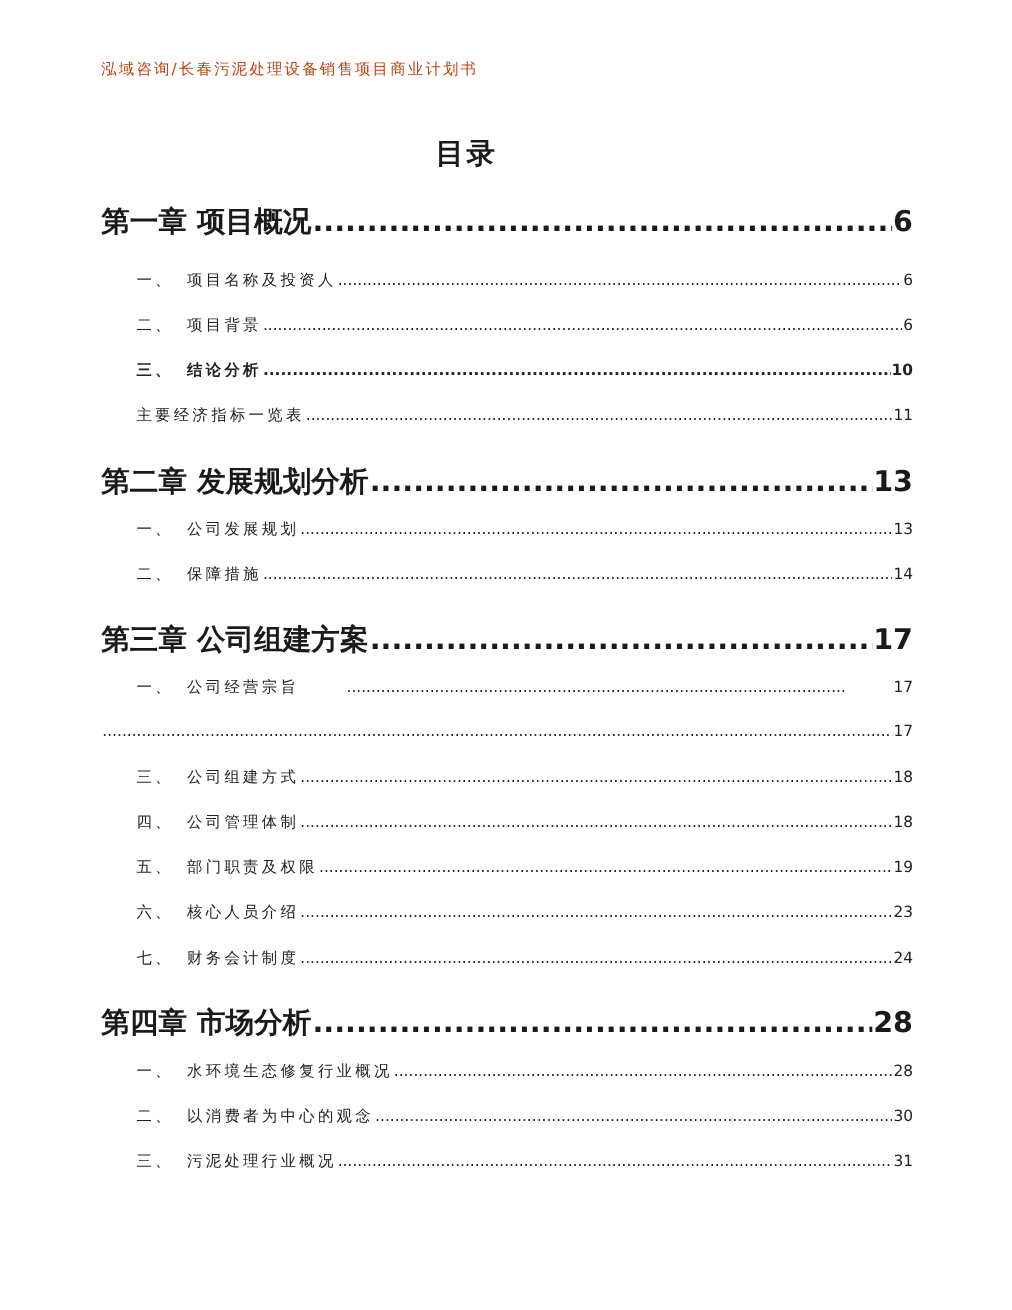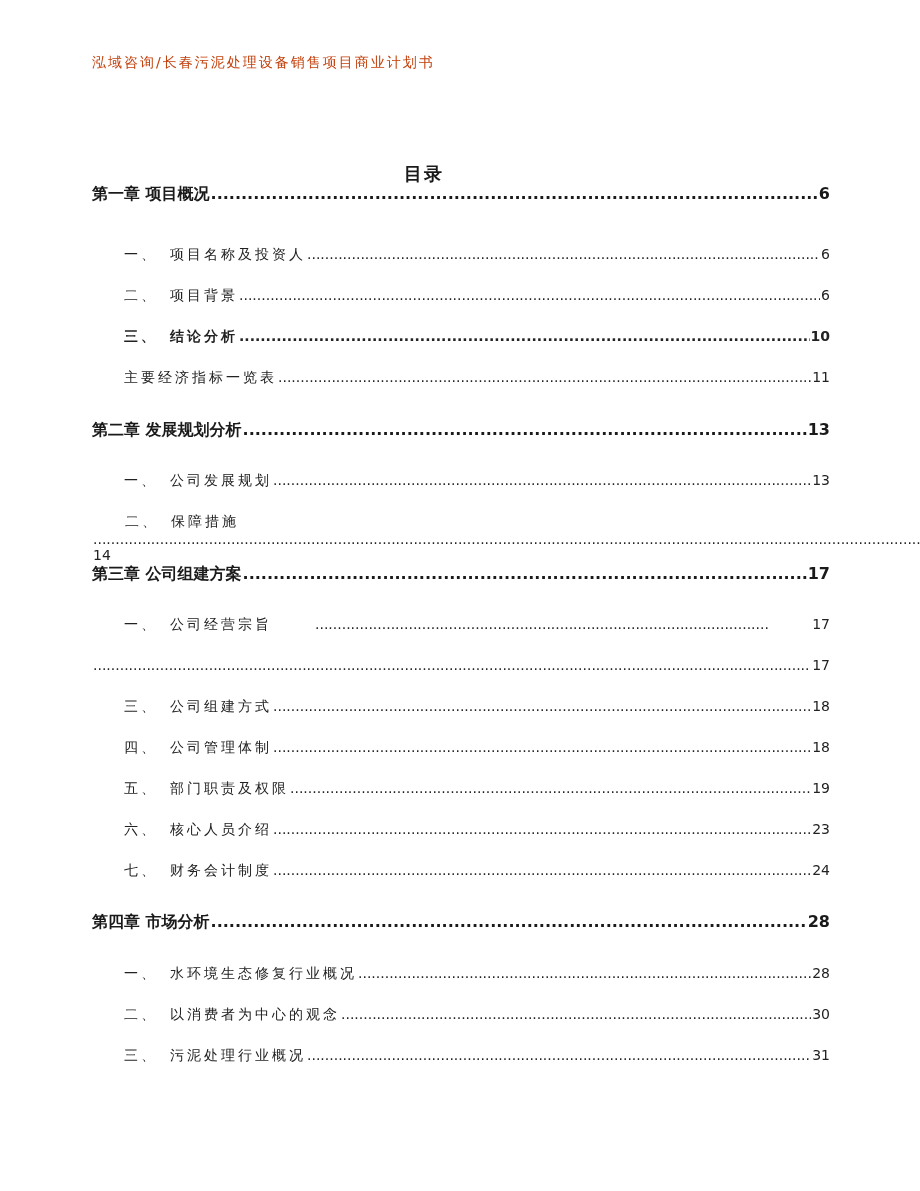--- a/index.html
+++ b/index.html
@@ -1,27 +1,27 @@
 <!DOCTYPE html>
 <html><head>
 <meta charset="utf-8">
 <style>
   html, body { margin: 0; padding: 0; background: #ffffff; }
   body { width: 920px; height: 1191px; position: relative; overflow: hidden;
          font-family: "DejaVu Sans", "Liberation Sans", sans-serif; color: #1a1a1a; }
   .header { position: absolute; left: 92px; top: 54px; font-size: 14px; color: #c2410c; letter-spacing: 2px; }
   .title { position: absolute; left: 0; width: 848px; top: 122px; text-align: center;
-           font-size: 18px; font-weight: bold; letter-spacing: 2px; margin-top: 40px; }
+           font-size: 26px; font-weight: bold; letter-spacing: 2px; }
   .toc { position: absolute; left: 92px; width: 738px; top: 0; }
   .row { position: absolute; left: 0; width: 738px; display: flex; align-items: baseline; }
   .row .label { white-space: nowrap; }
   .row .dots { flex: 1; overflow: hidden; white-space: nowrap; margin: 0 1px; }
   .row .dots::after { content: "........................................................................................................................................................................................................................................................................................"; letter-spacing: 0px; }
   .row .page { white-space: nowrap; text-align: right; }
-  .chapter { font-size: 16px; font-weight: bold; }
+  .chapter { font-size: 26px; font-weight: bold; align-items: center; }
   .chapter .dots { font-weight: bold; }
   .section { font-size: 14px; color: #222; }
   .section .label { padding-left: 32px; letter-spacing: 3px; }
   .section .num { display: inline-block; width: 46px; }
 </style>
 </head>
 <body>
 
 <div class="header">泓域咨询/长春污泥处理设备销售项目商业计划书</div>
 <div class="title">目录</div>
@@ -54,21 +54,21 @@
     <div class="row chapter" style="top: 420px;">
       <span class="label"><span>第二章 发展规划分析</span></span>
       <span class="dots"></span>
       <span class="page">13</span>
     </div>
     <div class="row section" style="top: 472px;">
       <span class="label"><span class="num">一、</span><span>公司发展规划</span></span>
       <span class="dots"></span>
       <span class="page">13</span>
     </div>
-    <div class="row section" style="top: 513px; flex-direction: column;">
+    <div class="row section" style="top: 513px;">
       <span class="label"><span class="num">二、</span><span>保障措施</span></span>
       <span class="dots"></span>
       <span class="page">14</span>
     </div>
     <div class="row chapter" style="top: 564px;">
       <span class="label"><span>第三章 公司组建方案</span></span>
       <span class="dots"></span>
       <span class="page">17</span>
     </div>
     <div class="row section" style="top: 616px; gap: 42px;">

